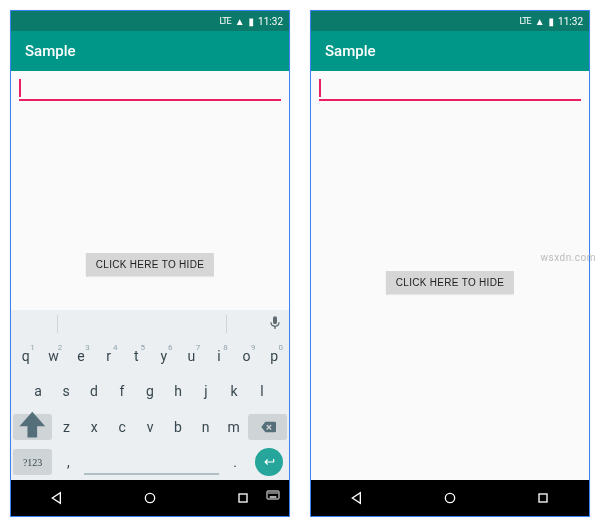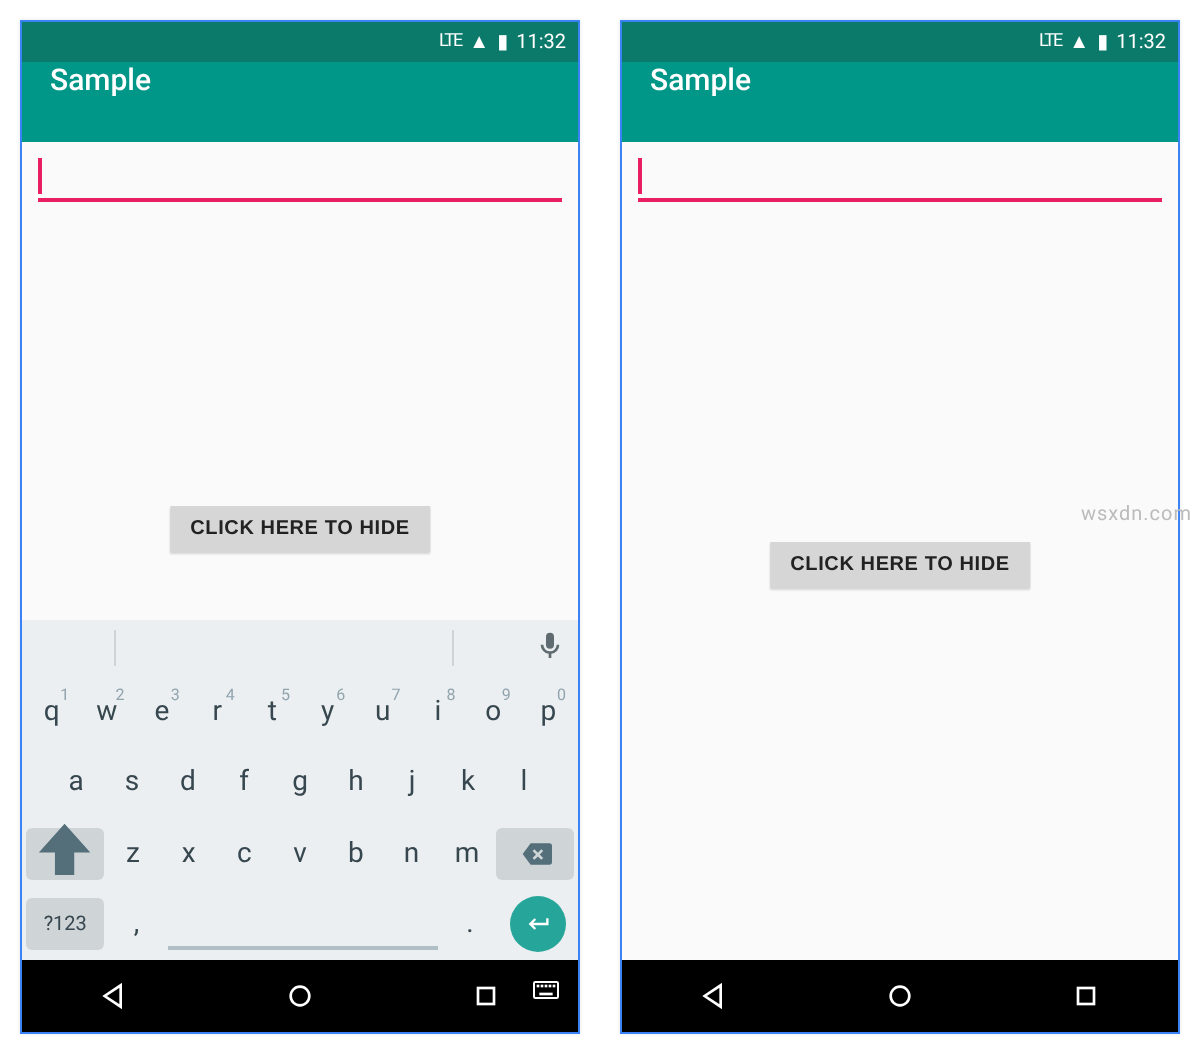--- a/index.html
+++ b/index.html
@@ -38,20 +38,21 @@
     font-size: 10px;
     padding: 0 6px;
     gap: 4px;
   }
   .status-bar .sig { font-size: 9px; letter-spacing: -1px; }
   .app-bar {
     height: 40px;
     background: #009688;
     color: #fff;
     display: flex;
+    align-items: center;
     padding: 0 14px;
     font-size: 15px;
     font-weight: 500;
   }
   .content {
     flex: 1;
     background: #fafafa;
     position: relative;
     overflow: hidden;
   }
@@ -75,21 +76,20 @@
     position: absolute;
     left: 50%;
     transform: translateX(-50%);
     background: #d6d6d6;
     color: #222;
     font-size: 10px;
     padding: 6px 10px;
     letter-spacing: 0.3px;
     border: none;
     box-shadow: 0 1px 1px rgba(0,0,0,0.15);
-    font-weight: bold;
   }
   .phone.left .hide-btn { top: 182px; }
   .phone.right .hide-btn { top: 200px; }
 
   
   .keyboard {
     position: absolute;
     left: 0; right: 0; bottom: 0;
     height: 170px;
     background: #eceff1;
@@ -123,21 +123,21 @@
     flex: 1;
     height: 28px;
     display: flex;
     align-items: center;
     justify-content: center;
     font-size: 14px;
     color: #37474f;
     position: relative;
   }
   .key sup { position: absolute; top: 1px; right: 4px; font-size: 8px; color: #90a4ae; }
-  .key.wide { flex: 1.4; }
+  .key.wide { flex: 1.4; font-family: Liberation Serif, serif; }
   .key.space { flex: 4.8; border-bottom: 2px solid #b0bec5; margin-bottom:4px;}
   .key.dark {
     background: #cfd4d7;
     border-radius: 3px;
     height: 26px;
     font-size: 12px;
   }
   .key.enter {
     background: #26a69a;
     border-radius: 50%;

